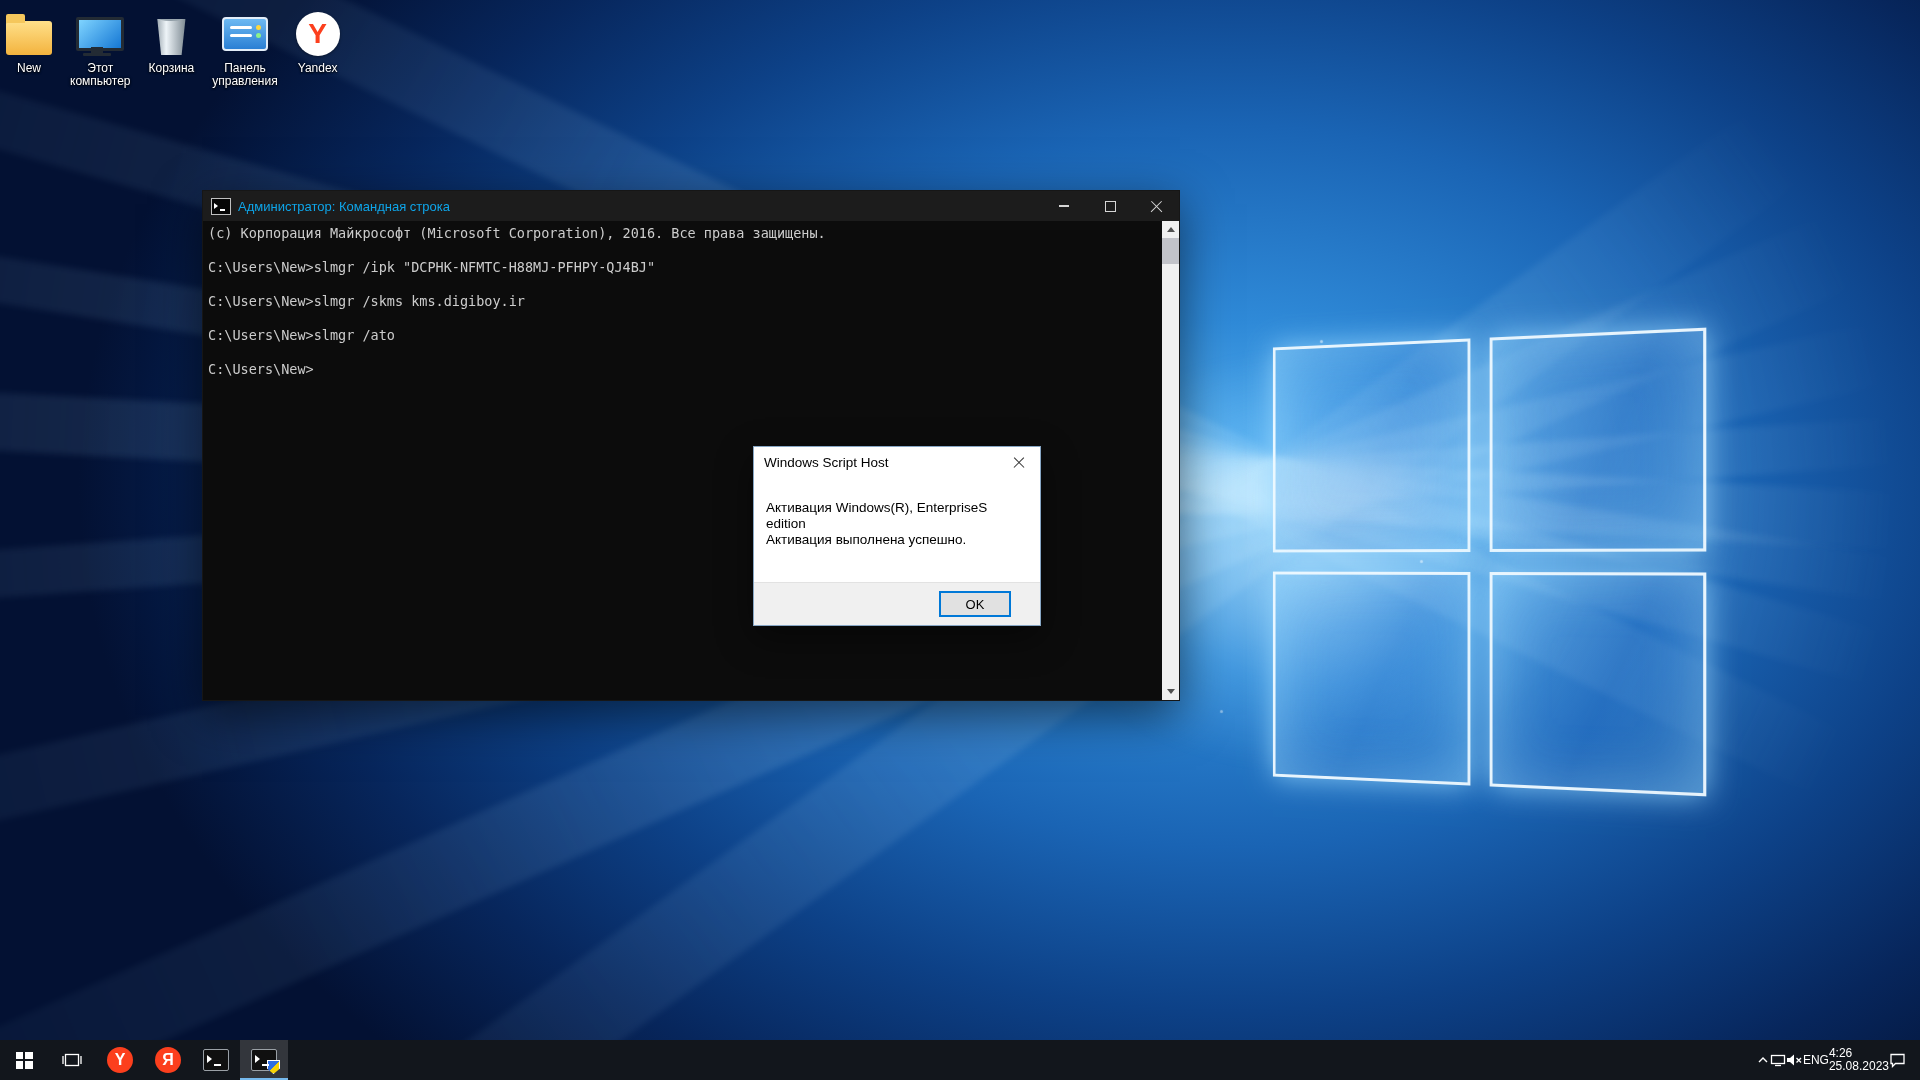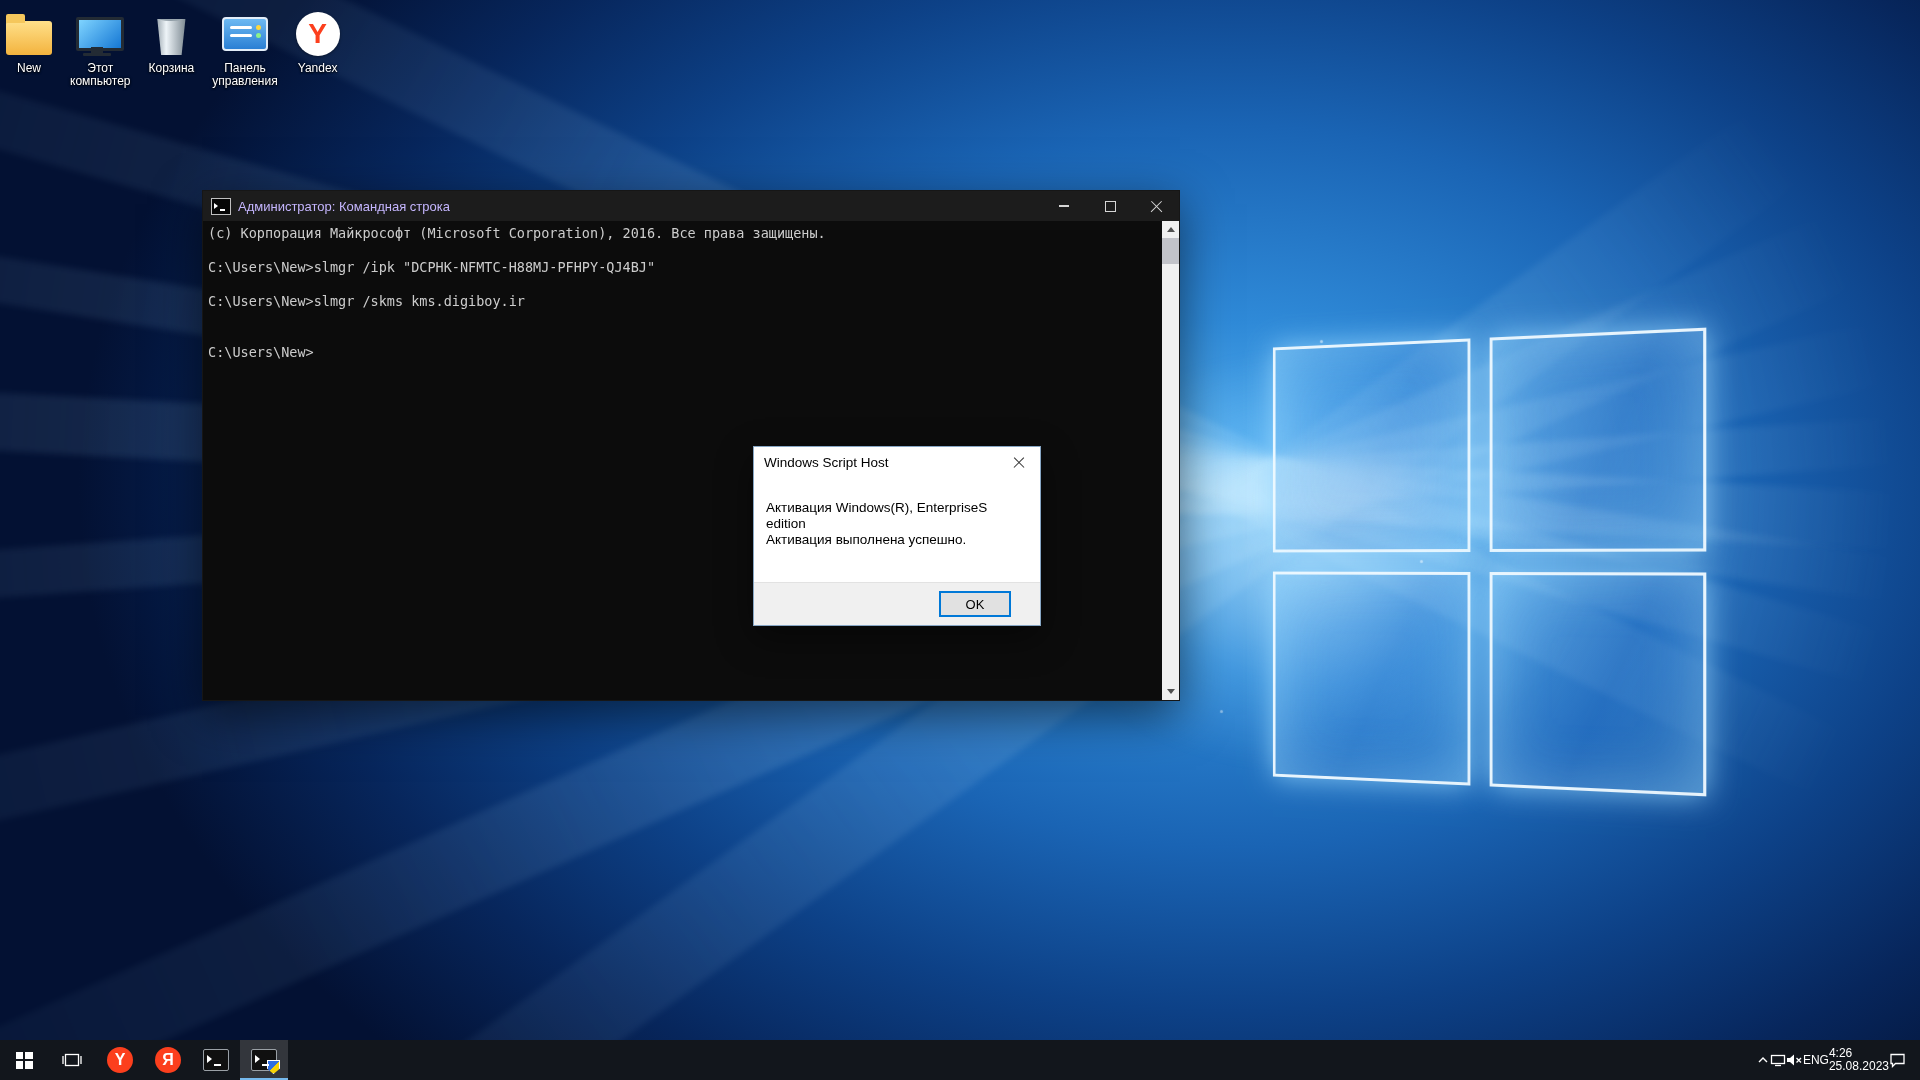--- a/index.html
+++ b/index.html
@@ -54,21 +54,21 @@
     box-shadow:0 8px 0 #fff;}
   .cp::after{content:"";position:absolute;right:5px;top:6px;width:5px;height:5px;border-radius:50%;background:#ffd83d;
     box-shadow:0 8px 0 #8df28a;}
   .ya-desk{width:44px;height:44px;border-radius:50%;background:#fff;color:#fc3f1d;
     font-weight:bold;font-size:28px;display:flex;align-items:center;justify-content:center;
     box-shadow:0 1px 3px rgba(0,0,0,.4);}
 
   
   .cmd-window{position:absolute;left:202px;top:190px;width:976px;height:509px;z-index:20;
     border:1px solid #161616;box-shadow:0 14px 45px rgba(0,0,0,.55);}
-  .cmd-titlebar{height:30px;background:#1c1c1c;display:flex;align-items:center;color:#c4b5fd;}
+  .cmd-titlebar{height:30px;background:#1c1c1c;display:flex;align-items:center;color:#0ea5e9;}
   .cmd-app-icon{width:18px;height:15px;margin-left:8px;background:#050505;border:1px solid #bfbfbf;position:relative;}
   .cmd-app-icon::before{content:"";position:absolute;left:2px;top:4px;width:0;height:0;
     border-top:3px solid transparent;border-bottom:3px solid transparent;border-left:4px solid #fff;}
   .cmd-app-icon::after{content:"";position:absolute;left:8px;bottom:3px;width:5px;height:2px;background:#fff;}
   .cmd-title{margin-left:7px;font-size:13px;}
   .cmd-controls{margin-left:auto;display:flex;height:30px;}
   .win-btn{width:46px;height:30px;display:flex;align-items:center;justify-content:center;}
   .glyph-min{width:10px;height:1.4px;background:#d6d6d6;}
   .glyph-max{width:9px;height:9px;border:1.2px solid #d6d6d6;}
   .glyph-close{position:relative;width:13px;height:13px;}
@@ -197,20 +197,21 @@
       </div>
     </div>
     <div class="cmd-body">
       <div class="cmd-lines">
         <div class="cmd-line">(c) Корпорация Майкрософт (Microsoft Corporation), 2016. Все права защищены.</div>
         <div class="cmd-line"></div>
         <div class="cmd-line">C:\Users\New&gt;slmgr /ipk "DCPHK-NFMTC-H88MJ-PFHPY-QJ4BJ"</div>
         <div class="cmd-line"></div>
         <div class="cmd-line">C:\Users\New&gt;slmgr /skms kms.digiboy.ir</div>
         <div class="cmd-line"></div>
+        <div class="cmd-line">C:\Users\New&gt;slmgr /ato</div>
         <div class="cmd-line"></div>
         <div class="cmd-line">C:\Users\New&gt;</div>
       </div>
       <div class="cmd-scroll">
         <div class="scroll-btn scroll-up">
             <div class="tri-up"></div>
           </div>
         <div class="scroll-thumb"></div>
         <div class="scroll-btn scroll-down">
             <div class="tri-down"></div>

